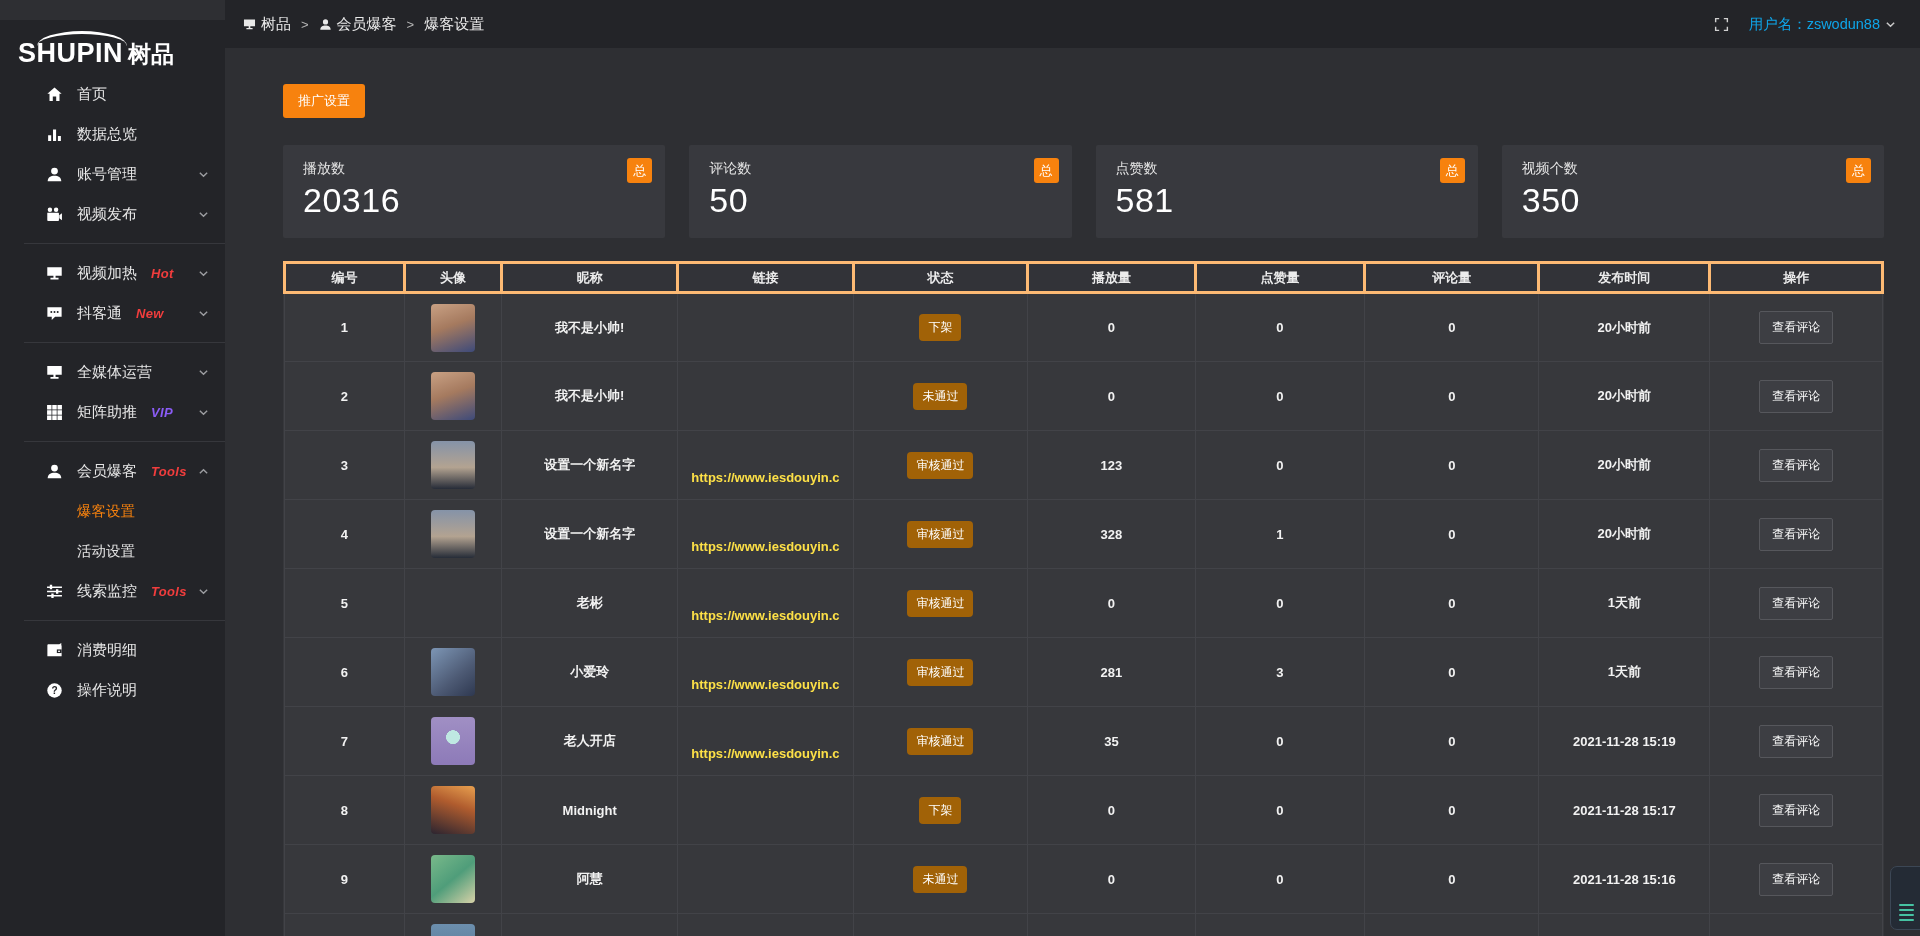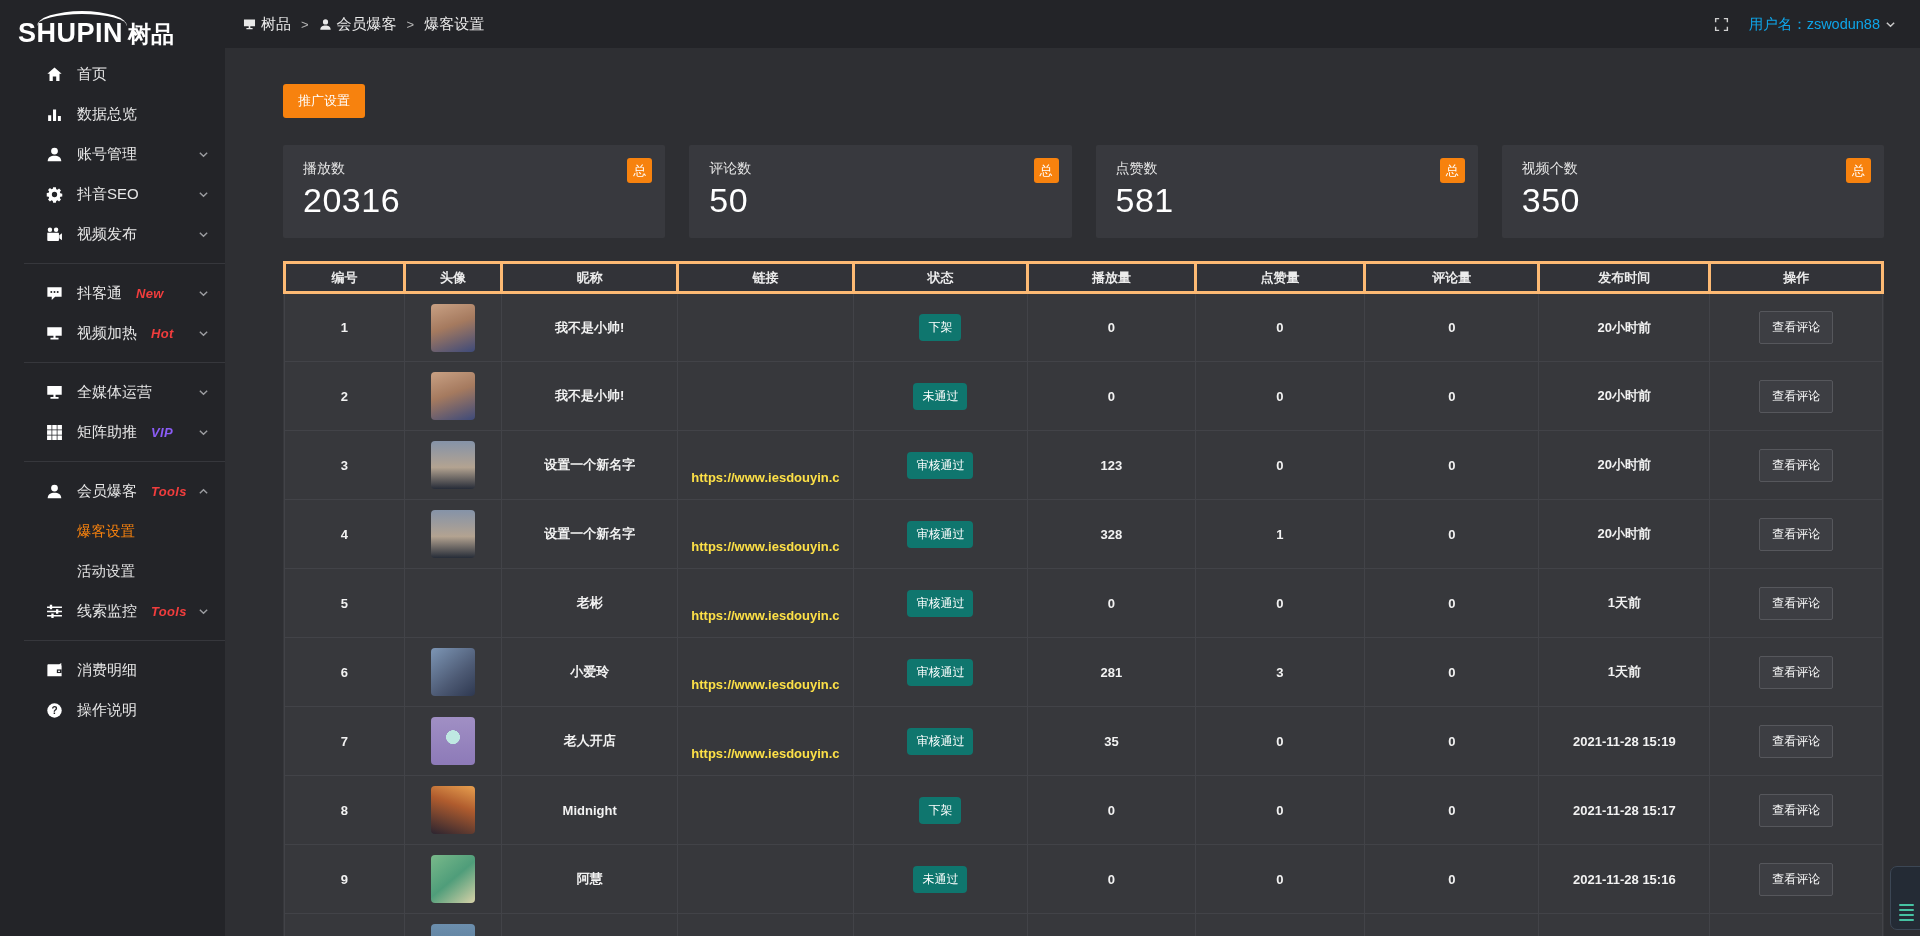--- a/index.html
+++ b/index.html
@@ -4,21 +4,21 @@
 <style>
   * { box-sizing: border-box; }
   html,body { margin:0; padding:0; background:#1a1b1e; }
   .page {
     position:relative; width:1920px; height:936px; overflow:hidden;
     background:#2e2f33; display:flex;
     font-family:"Liberation Sans","DejaVu Sans",sans-serif;
     -webkit-font-smoothing:antialiased;
   }
   
-  .sidebar { width:225px; flex-shrink:0; background:#232428; z-index:3; }
+  .sidebar { width:225px; flex-shrink:0; background:#232428; z-index:3;margin-top:20px; }
   .logo { height:52px; display:flex; align-items:flex-end; padding:6px 0 2px 18px; }
   .logo-text { position:relative; display:flex; align-items:baseline; }
   .logo-text::before {
     content:""; position:absolute; top:-7px; left:12%; width:58%; height:12px;
     border-top:3px solid #fff; border-radius:50% 50% 0 0 / 100% 100% 0 0;
   }
   .logo-en { color:#fff; font-size:27px; font-weight:800; letter-spacing:0.5px; }
   .logo-cn { color:#fff; font-size:23px; font-weight:800; margin-left:5px; }
   .side-nav { padding-top:2px;padding-left:24px; }
   .side-item { display:flex; align-items:center; height:40px; padding:0 16px 0 22px; color:#e6e6e6; font-size:15px; cursor:pointer; }
@@ -59,21 +59,21 @@
   .avatar { display:inline-block; width:44px; height:48px; border-radius:4px; vertical-align:middle; }
   .av-boy     { background:linear-gradient(160deg,#c9a184 0%,#a57a5f 45%,#3d4a7a 100%); }
   .av-sky     { background:linear-gradient(180deg,#8593a8 0%,#b3a391 55%,#262c38 100%); }
   .av-man     { background:linear-gradient(150deg,#a39archive 0%,#9a8f85 0%,#6f655e 60%,#453e39 100%); }
   .av-girl    { background:linear-gradient(140deg,#7d96b5 0%,#4d5a74 60%,#2e3850 100%); }
   .av-cartoon { background:radial-gradient(circle at 50% 42%,#bfe8e2 0 19%,rgba(0,0,0,0) 20%),linear-gradient(#a08fc4,#8d7ab8); }
   .av-sunset  { background:linear-gradient(200deg,#e8a04f 0%,#b05c2e 40%,#2b2430 100%); }
   .av-green   { background:linear-gradient(140deg,#79b98a 0%,#4f9d7a 50%,#d8d2a8 100%); }
   .av-blue    { background:linear-gradient(#6c8fae,#52718c); }
   .link { color:#fde047; font-weight:bold; display:block; overflow:hidden; white-space:nowrap; padding:0 2px; cursor:pointer; text-decoration:none;margin-top:24px; }
-  .status-badge { display:inline-block; background:#0f766e; color:#fff; font-size:12px; font-weight:normal; padding:5px 9px; border-radius:4px; }
+  .status-badge { display:inline-block; background:#a16207; color:#fff; font-size:12px; font-weight:normal; padding:5px 9px; border-radius:4px; }
   .action-btn { background:#3d3e43; border:1px solid #56575c; color:#fff; font-size:12px; padding:7px 12px; border-radius:2px; cursor:pointer; font-family:inherit; }
   
   .float-widget { position:absolute; right:-14px; bottom:6px; width:44px; height:64px; background:#242b35; border:1.5px solid #3c4document5; border:1.5px solid #3c4755; border-radius:7px; z-index:5; }
   .fw-bars { position:absolute; left:8px; bottom:8px; width:15px; }
   .fw-bars div { height:2px; background:#46c2a2; margin-top:3px; border-radius:1px; }
 </style>
 </head>
 <body>
 
 <div class="page">
@@ -111,69 +111,56 @@
           <span class="s-label">账号管理</span>
           <span class="s-chevron ">
             <svg viewBox="0 0 12 12">
               <path d="M2 4l4 4 4-4" fill="none" stroke="currentColor" stroke-width="1.5"></path>
             </svg>
           </span>
         </div>
         <div class="side-item">
           <span class="s-icon">
             <svg class="" viewBox="0 0 16 16" fill="currentColor" style="width:17px;height:17px">
-              <path fill-rule="evenodd" d="M6.7 1.2h2.6l.3 1.8 1.2.5 1.5-1.1 1.8 1.8-1.1 1.5.5 1.2 1.8.3v2.6l-1.8.3-.5 1.2 1.1 1.5-1.8 1.8-1.5-1.1-1.2.5-.3 1.8H6.7l-.3-1.8-1.2-.5-1.5 1.1-1.8-1.8 1.1-1.5-.5-1.2-1.8-.3V6.7l1.8-.3.5-1.2-1.1-1.5 1.8-1.8 1.5 1.1 1.2-.5ZM8 5.5A2.5 2.5 0 1 0 8 10.5 2.5 2.5 0 0 0 8 5.5Z"></path>
-            </svg>
-          </span>
-          <span class="s-label">抖音SEO</span>
-          <span class="s-chevron ">
-            <svg viewBox="0 0 12 12">
-              <path d="M2 4l4 4 4-4" fill="none" stroke="currentColor" stroke-width="1.5"></path>
-            </svg>
-          </span>
-        </div>
-        <div class="side-item">
-          <span class="s-icon">
-            <svg class="" viewBox="0 0 16 16" fill="currentColor" style="width:17px;height:17px">
               <path d="M3.7 1.4a2.1 2.1 0 1 1 0 4.2 2.1 2.1 0 0 1 0-4.2Zm5.8 0a2.1 2.1 0 1 1 0 4.2 2.1 2.1 0 0 1 0-4.2ZM1.2 6.3h10.1c.5 0 .9.4.9.9v6c0 .5-.4.9-.9.9H2.1c-.5 0-.9-.4-.9-.9Zm11.3 2.3L15 6.9v6.4l-2.5-1.7Z"></path>
             </svg>
           </span>
           <span class="s-label">视频发布</span>
           <span class="s-chevron ">
             <svg viewBox="0 0 12 12">
               <path d="M2 4l4 4 4-4" fill="none" stroke="currentColor" stroke-width="1.5"></path>
             </svg>
           </span>
         </div>
         <div class="side-divider"></div>
+        <div class="side-item">
+          <span class="s-icon">
+            <svg class="" viewBox="0 0 16 16" fill="currentColor" style="width:17px;height:17px">
+              <path d="M1.2 2h13.6v8H9v2h2.8v1.6H4.2V12H7v-2H1.2Z"></path>
+            </svg>
+          </span>
+          <span class="s-label">视频加热</span>
+          <span class="s-badge badge-red">Hot</span>
+          <span class="s-chevron ">
+            <svg viewBox="0 0 12 12">
+              <path d="M2 4l4 4 4-4" fill="none" stroke="currentColor" stroke-width="1.5"></path>
+            </svg>
+          </span>
+        </div>
         <div class="side-item">
           <span class="s-icon">
             <svg class="" viewBox="0 0 16 16" fill="currentColor" style="width:17px;height:17px">
               <path d="M1.3 2h13.4v9H8.6l-3.2 3v-3H1.3Z"></path>
               <circle cx="5" cy="6.5" r=".95" fill="#232428"></circle>
               <circle cx="8" cy="6.5" r=".95" fill="#232428"></circle>
               <circle cx="11" cy="6.5" r=".95" fill="#232428"></circle>
             </svg>
           </span>
           <span class="s-label">抖客通</span>
           <span class="s-badge badge-red">New</span>
-          <span class="s-chevron ">
-            <svg viewBox="0 0 12 12">
-              <path d="M2 4l4 4 4-4" fill="none" stroke="currentColor" stroke-width="1.5"></path>
-            </svg>
-          </span>
-        </div>
-        <div class="side-item">
-          <span class="s-icon">
-            <svg class="" viewBox="0 0 16 16" fill="currentColor" style="width:17px;height:17px">
-              <path d="M1.2 2h13.6v8H9v2h2.8v1.6H4.2V12H7v-2H1.2Z"></path>
-            </svg>
-          </span>
-          <span class="s-label">视频加热</span>
-          <span class="s-badge badge-red">Hot</span>
           <span class="s-chevron ">
             <svg viewBox="0 0 12 12">
               <path d="M2 4l4 4 4-4" fill="none" stroke="currentColor" stroke-width="1.5"></path>
             </svg>
           </span>
         </div>
         <div class="side-divider"></div>
         <div class="side-item">
           <span class="s-icon">
             <svg class="" viewBox="0 0 16 16" fill="currentColor" style="width:17px;height:17px">

